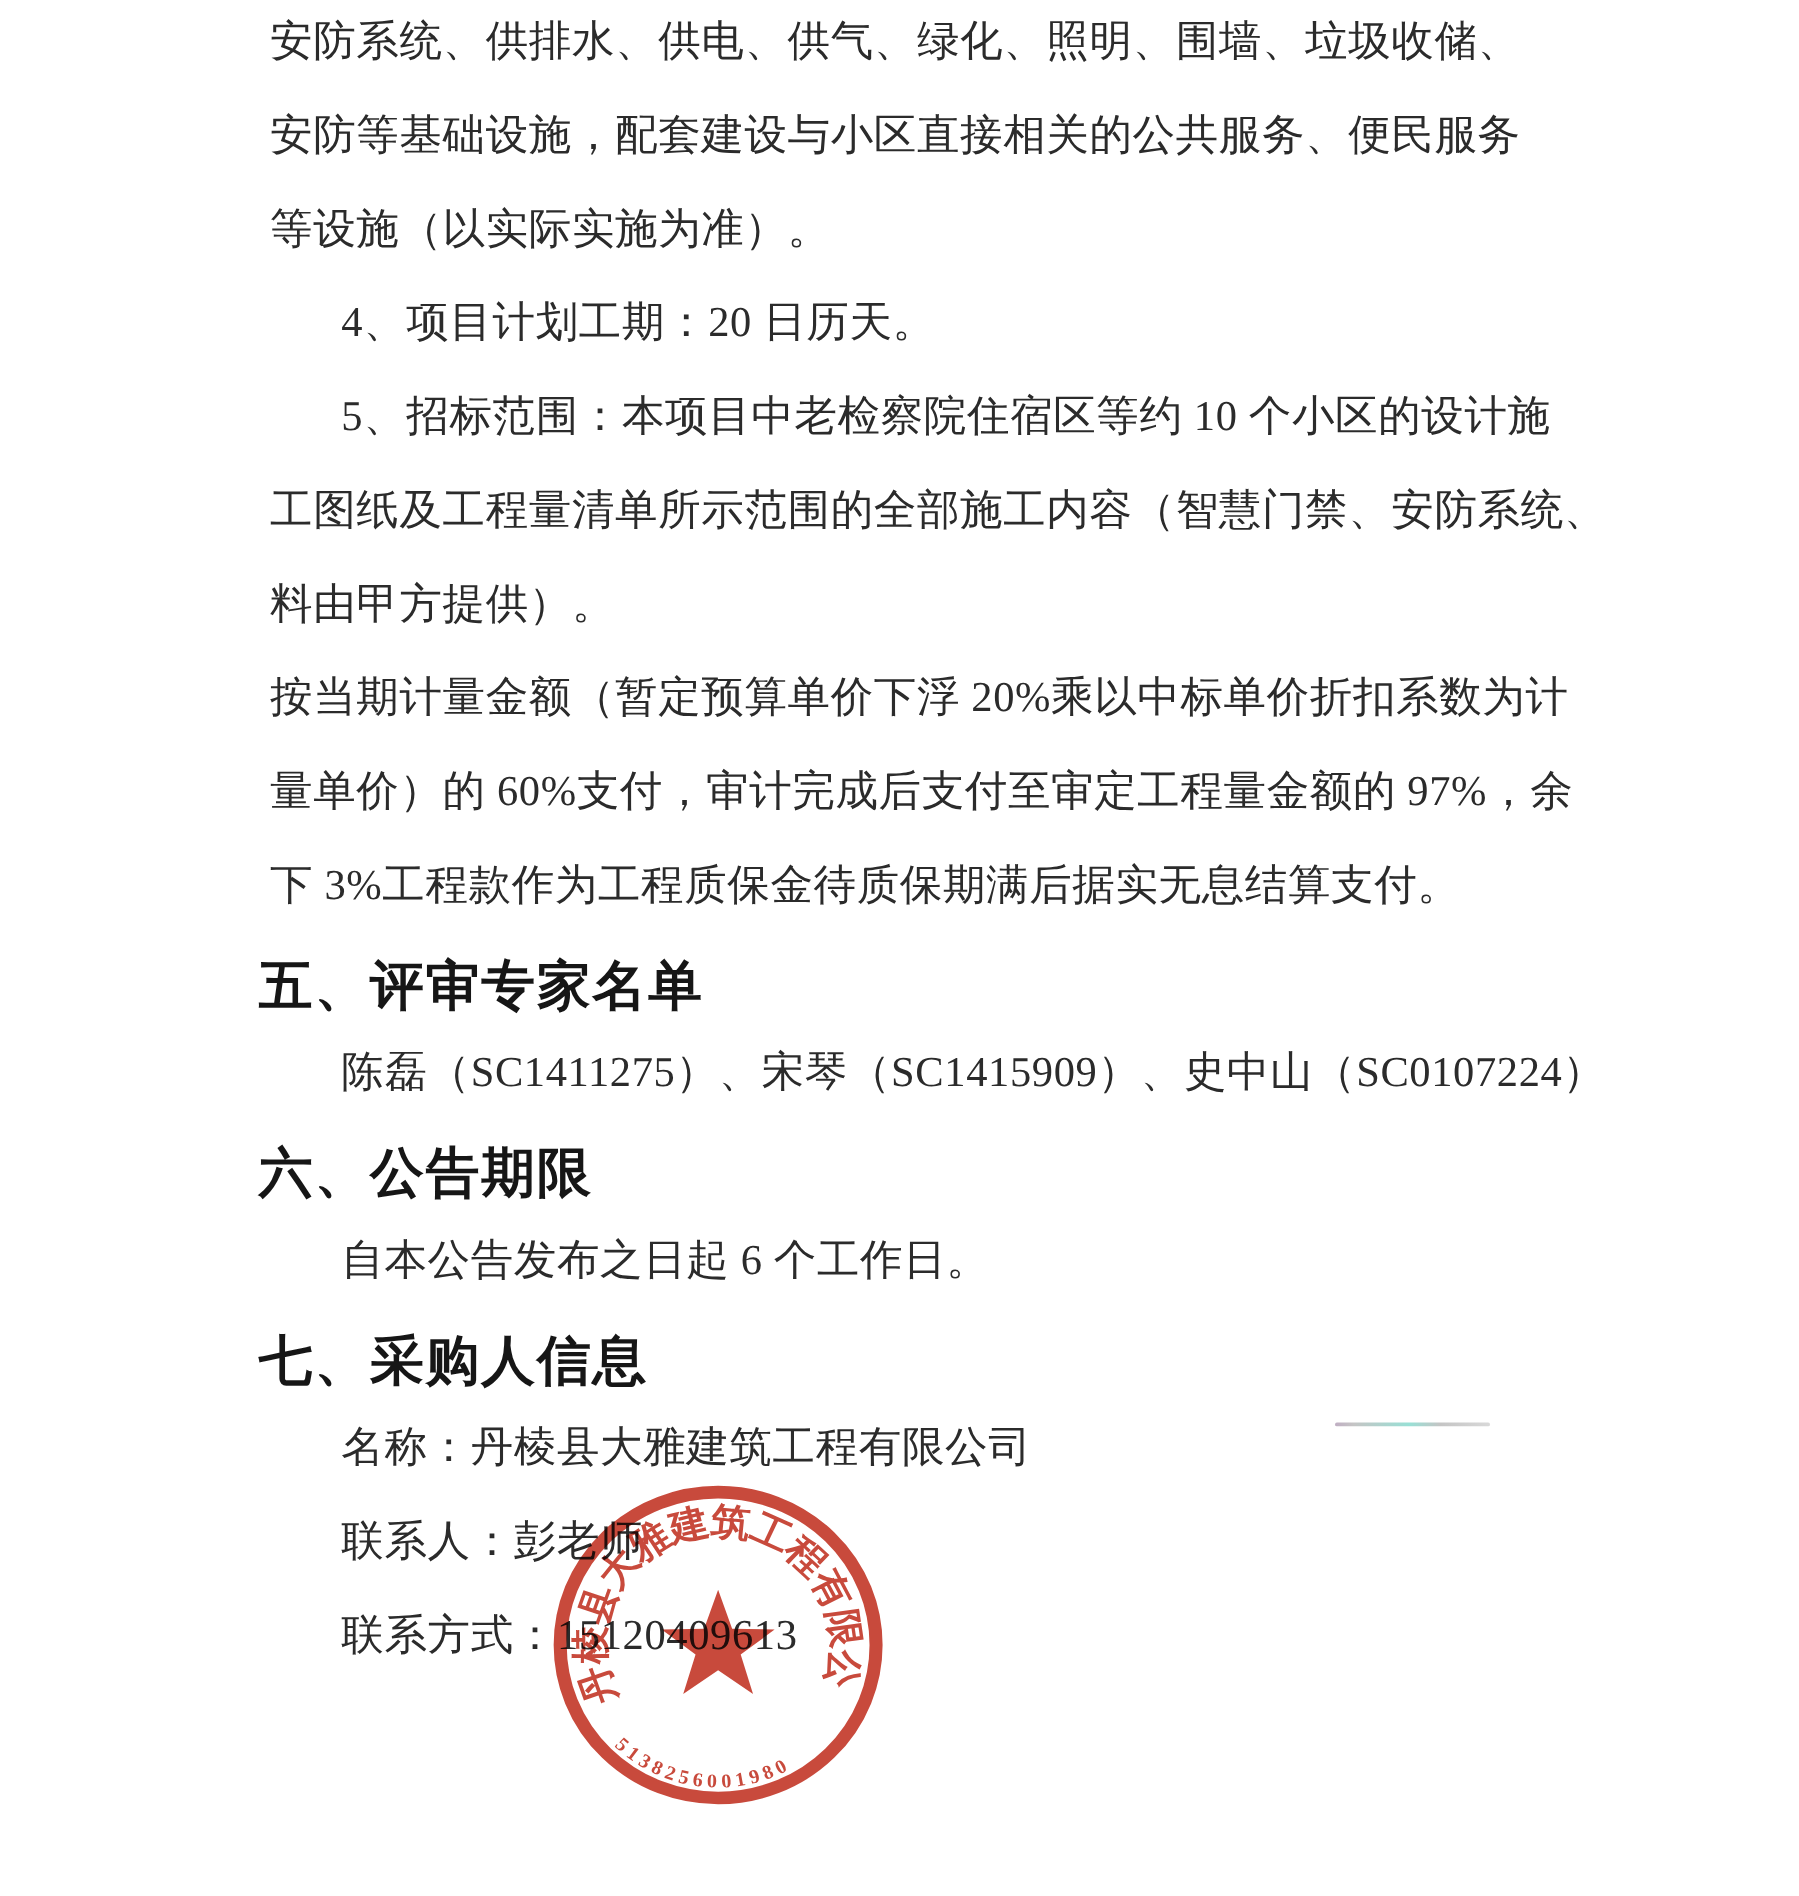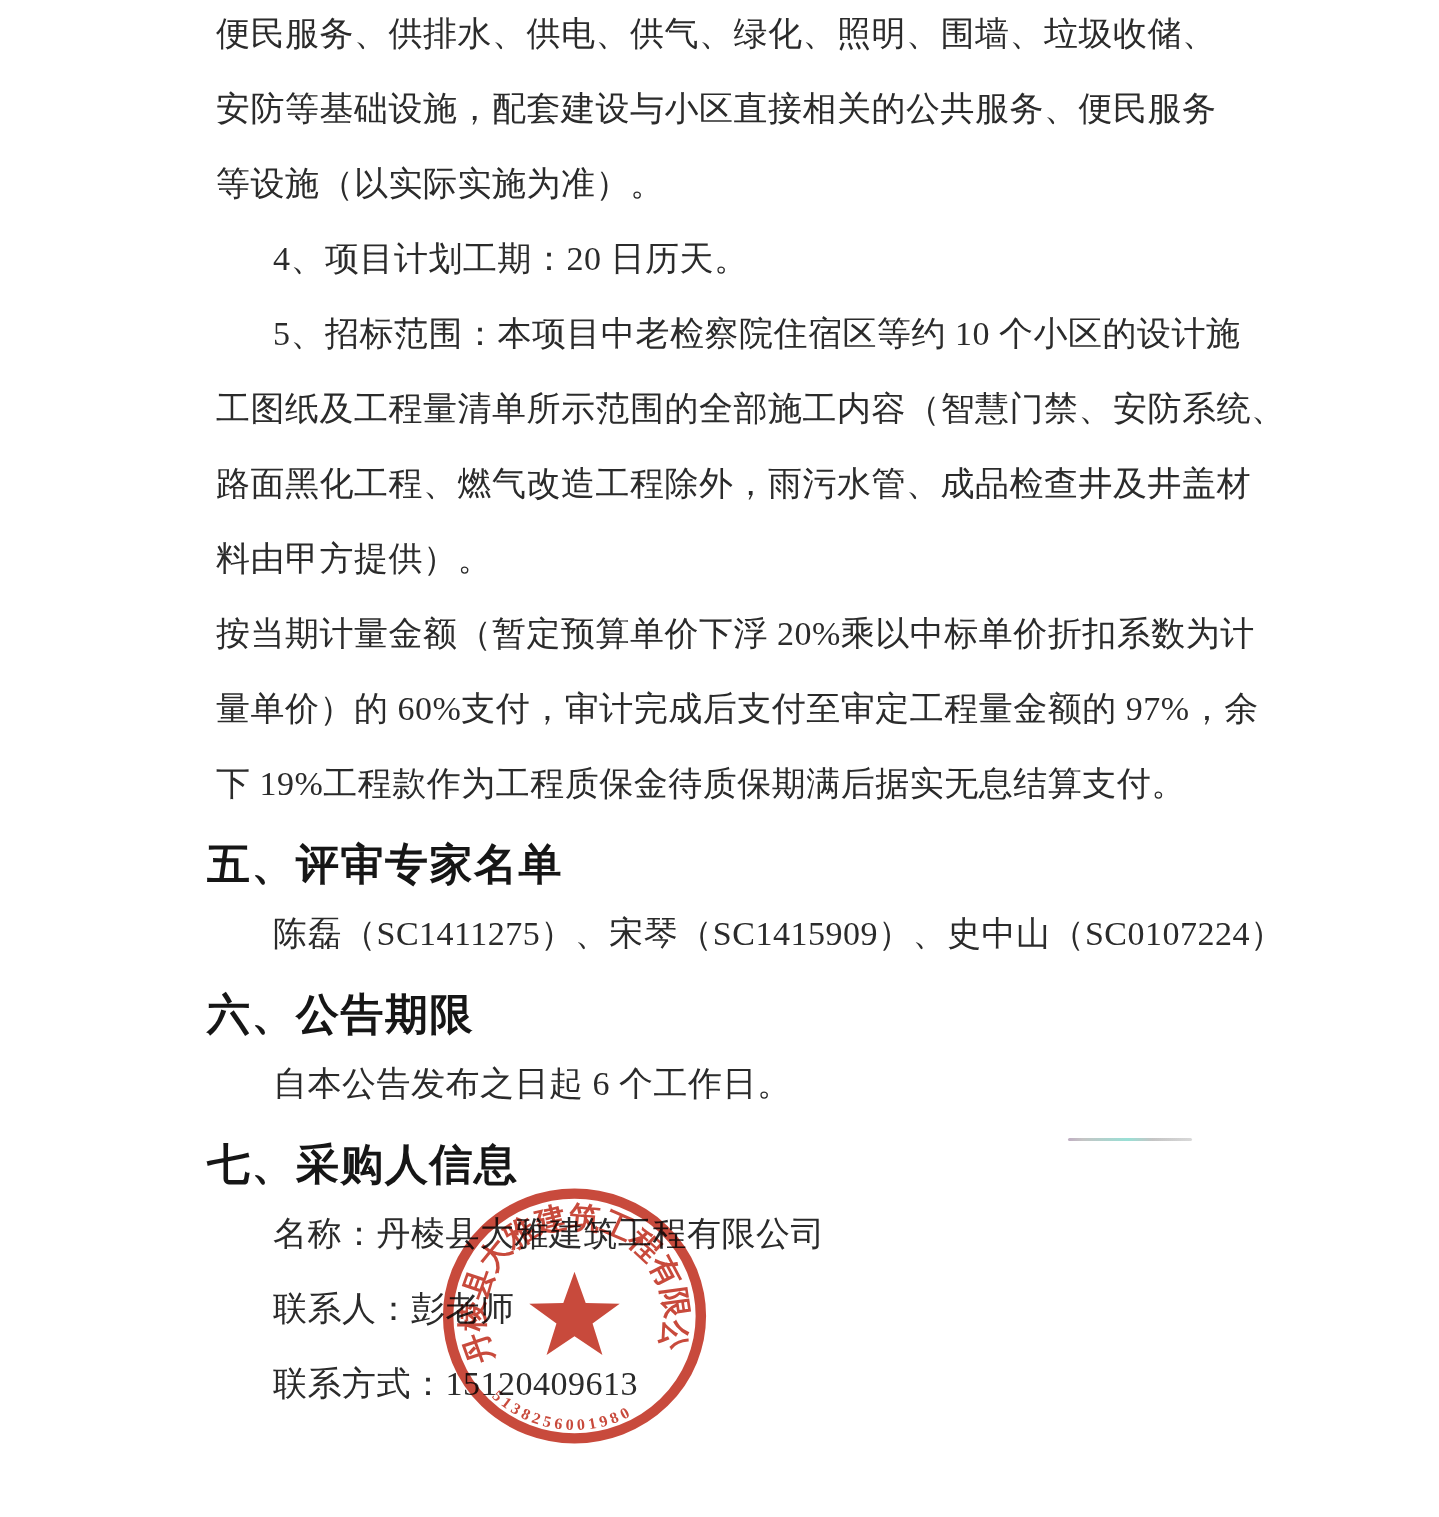--- a/index.html
+++ b/index.html
@@ -77,31 +77,30 @@
     letter-spacing: 4px;
     fill: var(--stamp-color, #c43a2b);
   }
 </style>
 </head>
 <body style="--bg: #ffffff; --text-color: #2b2b2b; --heading-color: #161616; --stamp-color: #c43a2b; --artifact-color: #b6b6b6; --artifact-accent: #7fd8cb;">
 
 <div class="page">
 
   <div class="doc">
-      <div class="line body">便民服务、供排水、供电、供气、绿化、照明、围墙、垃圾收储、</div>
+      <div class="line body">安防系统、供排水、供电、供气、绿化、照明、围墙、垃圾收储、</div>
       <div class="line body">安防等基础设施，配套建设与小区直接相关的公共服务、便民服务</div>
       <div class="line body">等设施（以实际实施为准）。</div>
       <div class="line body indent">4、项目计划工期：20 日历天。</div>
       <div class="line body indent">5、招标范围：本项目中老检察院住宿区等约 10 个小区的设计施</div>
       <div class="line body">工图纸及工程量清单所示范围的全部施工内容（智慧门禁、安防系统、</div>
-      <div class="line body">路面黑化工程、燃气改造工程除外，雨污水管、成品检查井及井盖材</div>
       <div class="line body">料由甲方提供）。</div>
       <div class="line body">按当期计量金额（暂定预算单价下浮 20%乘以中标单价折扣系数为计</div>
       <div class="line body">量单价）的 60%支付，审计完成后支付至审定工程量金额的 97%，余</div>
-      <div class="line body">下 19%工程款作为工程质保金待质保期满后据实无息结算支付。</div>
+      <div class="line body">下 3%工程款作为工程质保金待质保期满后据实无息结算支付。</div>
       <div class="line heading">五、评审专家名单</div>
       <div class="line body indent">陈磊（SC1411275）、宋琴（SC1415909）、史中山（SC0107224）</div>
       <div class="line heading">六、公告期限</div>
       <div class="line body indent">自本公告发布之日起 6 个工作日。</div>
       <div class="line heading">七、采购人信息</div>
       <div class="line body indent">名称：丹棱县大雅建筑工程有限公司</div>
       <div class="line body indent">联系人：彭老师</div>
       <div class="line body indent">联系方式：15120409613</div>
     </div>
 

